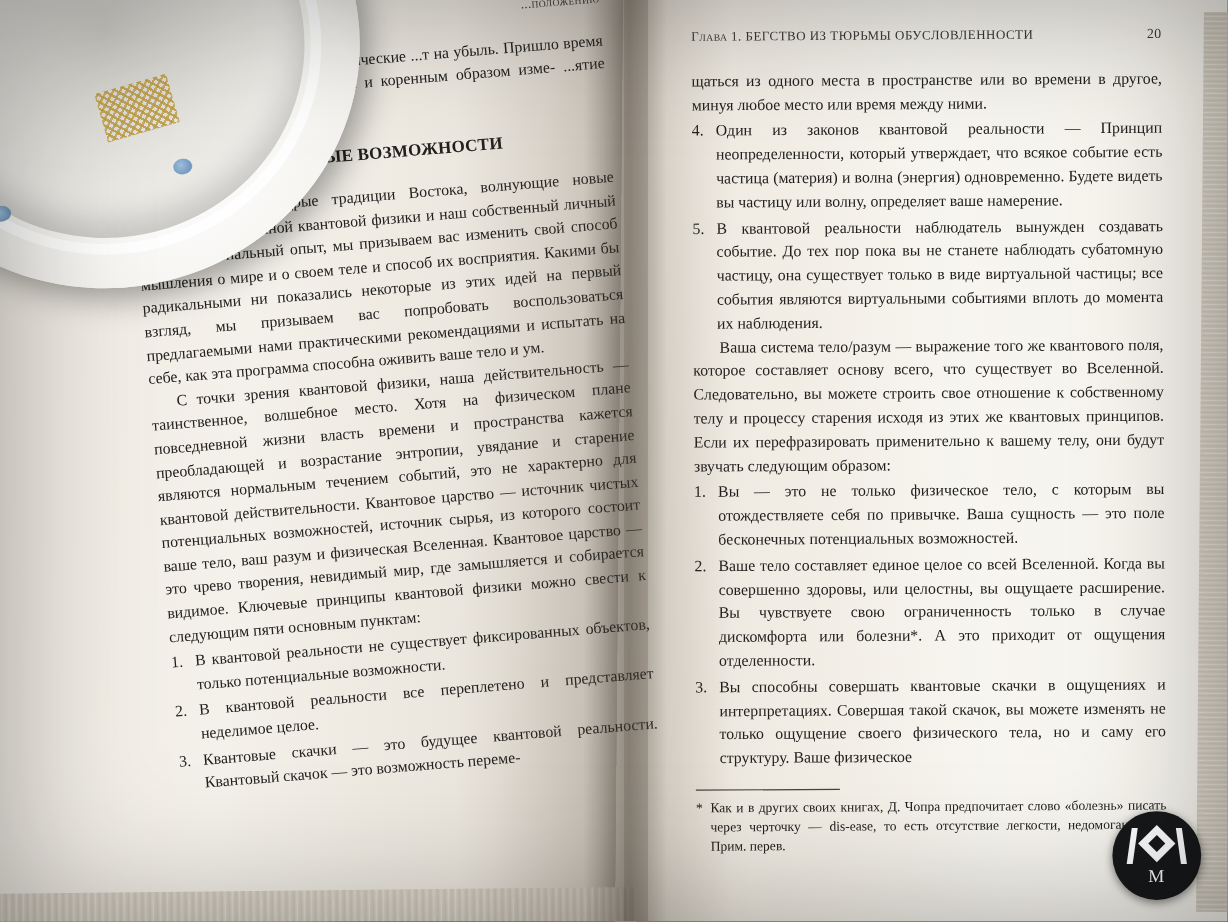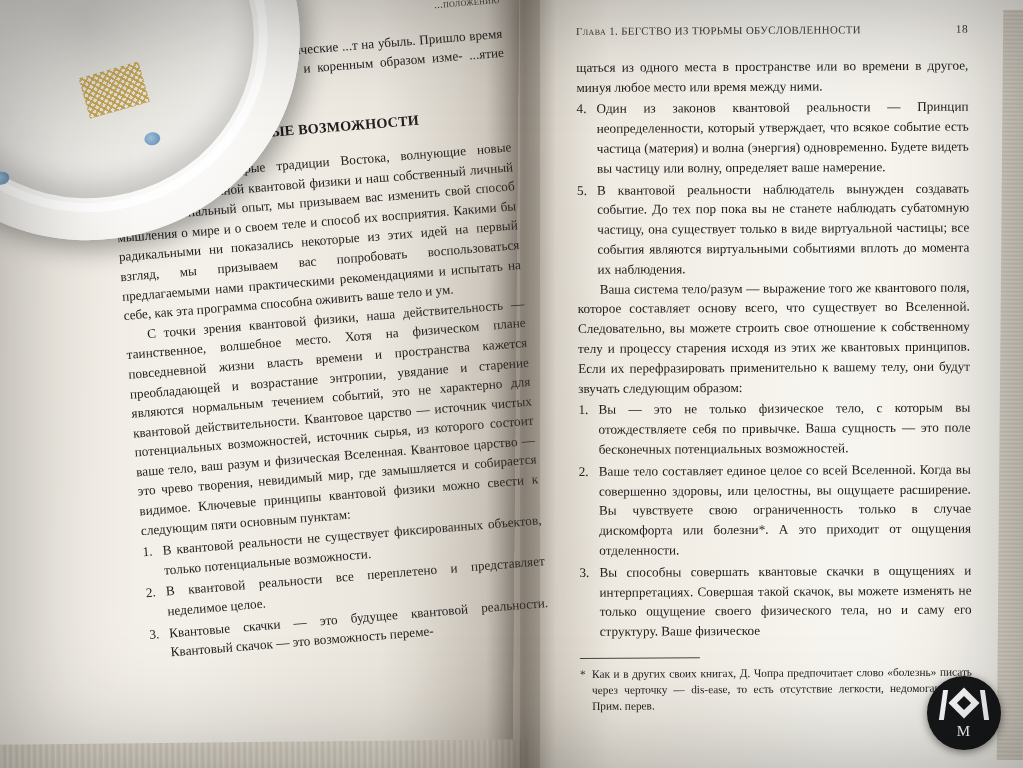--- a/index.html
+++ b/index.html
@@ -336,21 +336,21 @@
     <ol class="num-list">
       <li>В квантовой реальности не существует фиксированных объектов, только потенциальные возможности.</li>
       <li>В квантовой реальности все переплетено и представляет неделимое целое.</li>
       <li>Квантовые скачки — это будущее квантовой реальности. Квантовый скачок — это возможность переме-</li>
     </ol>
   </div>
 
   <div class="col col-right">
     <div class="running-head">
       <span class="rh-text">Глава 1. БЕГСТВО ИЗ ТЮРЬМЫ ОБУСЛОВЛЕННОСТИ</span>
-      <span class="rh-num">18</span>
+      <span class="rh-num">20</span>
     </div>
     <p class="noindent">щаться из одного места в пространстве или во времени в другое, минуя любое место или время между ними.</p>
     <ol class="num-list start4">
       <li>Один из законов квантовой реальности — Принцип неопределенности, который утверждает, что всякое событие есть частица (материя) и волна (энергия) одновременно. Будете видеть вы частицу или волну, определяет ваше намерение.</li>
       <li>В квантовой реальности наблюдатель вынужден создавать событие. До тех пор пока вы не станете наблюдать субатомную частицу, она существует только в виде виртуальной частицы; все события являются виртуальными событиями вплоть до момента их наблюдения.</li>
     </ol>
     <p>Ваша система тело/разум — выражение того же квантового поля, которое составляет основу всего, что существует во Вселенной. Следовательно, вы можете строить свое отношение к собственному телу и процессу старения исходя из этих же квантовых принципов. Если их перефразировать применительно к вашему телу, они будут звучать следующим образом:</p>
     <ol class="num-list">
       <li>Вы — это не только физическое тело, с которым вы отождествляете себя по привычке. Ваша сущность — это поле бесконечных потенциальных возможностей.</li>
       <li>Ваше тело составляет единое целое со всей Вселенной. Когда вы совершенно здоровы, или целостны, вы ощущаете расширение. Вы чувствуете свою ограниченность только в случае дискомфорта или болезни*. А это приходит от ощущения отделенности.</li>

